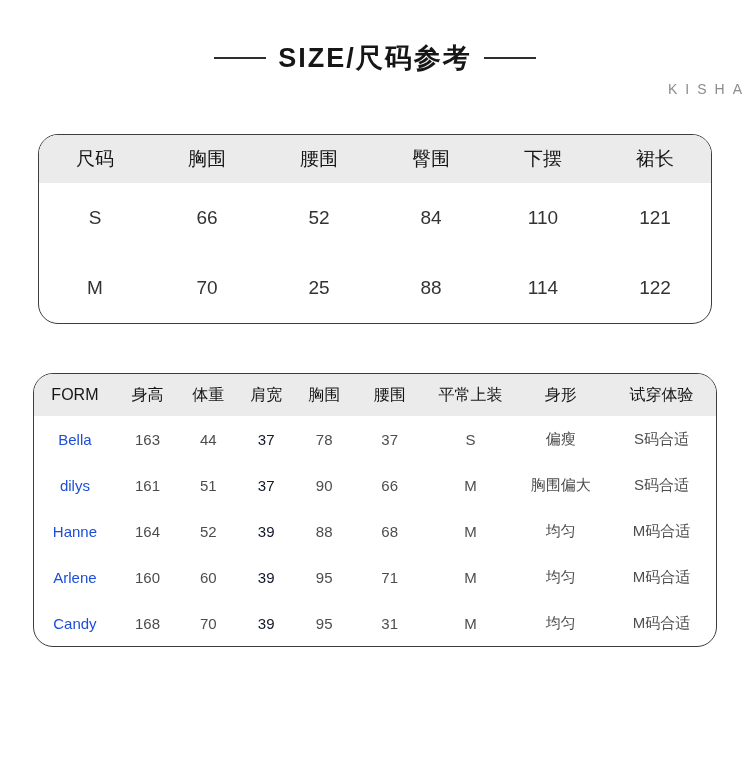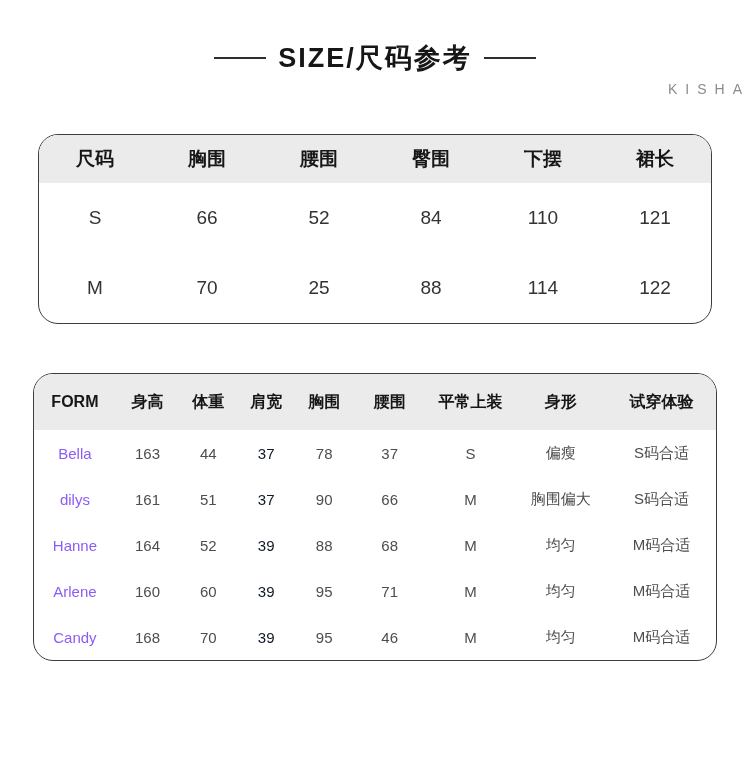--- a/index.html
+++ b/index.html
@@ -67,21 +67,21 @@
     white-space: nowrap;
   }
   .size-card {
     width: 674px;
     margin: 36px auto 0;
   }
   .size-card thead th {
     background: var(--header-bg);
     height: 48px;
     font-size: 19px;
-    font-weight: bold;
+    font-weight: normal;
     color: var(--text-dark);
   }
   .size-card tbody td {
     height: 70px;
     font-size: 19px;
     font-weight: normal;
     color: #333333;
   }
   .note {
     margin: 15px 0 0;
@@ -90,32 +90,32 @@
     color: var(--text-body);
     height: 17px;
     line-height: 17px;
   }
   .fit-card {
     width: 684px;
     margin: 49px auto 0;
   }
   .fit-card thead th {
     background: var(--header-bg);
-    height: 56px;
+    height: 42px;
     font-size: 16px;
-    font-weight: bold;
+    font-weight: normal;
     color: var(--text-dark);
   }
   .fit-card tbody td {
     height: 46px;
     font-size: 15px;
     font-weight: normal;
     color: #4d4d4d;
   }
-  .fit-card tbody td:first-child { color: #8b5cf6; }
+  .fit-card tbody td:first-child { color: #1d4ed8; }
   .fit-card tbody td:nth-child(4) { font-weight: normal; color: #0f172a; }
 </style>
 </head>
 <body>
 
 <div>
 
   <div class="title-row">
     <span class="hline"></span>
     <h1 class="page-title">SIZE/尺码参考</h1>
@@ -228,21 +228,21 @@
           <td>M</td>
           <td>均匀</td>
           <td>M码合适</td>
         </tr>
         <tr>
           <td>Candy</td>
           <td>168</td>
           <td>70</td>
           <td>39</td>
           <td>95</td>
-          <td>46</td>
+          <td>31</td>
           <td>M</td>
           <td>均匀</td>
           <td>M码合适</td>
         </tr>
       </tbody>
     </table>
   </div>
 
 </div>
 

